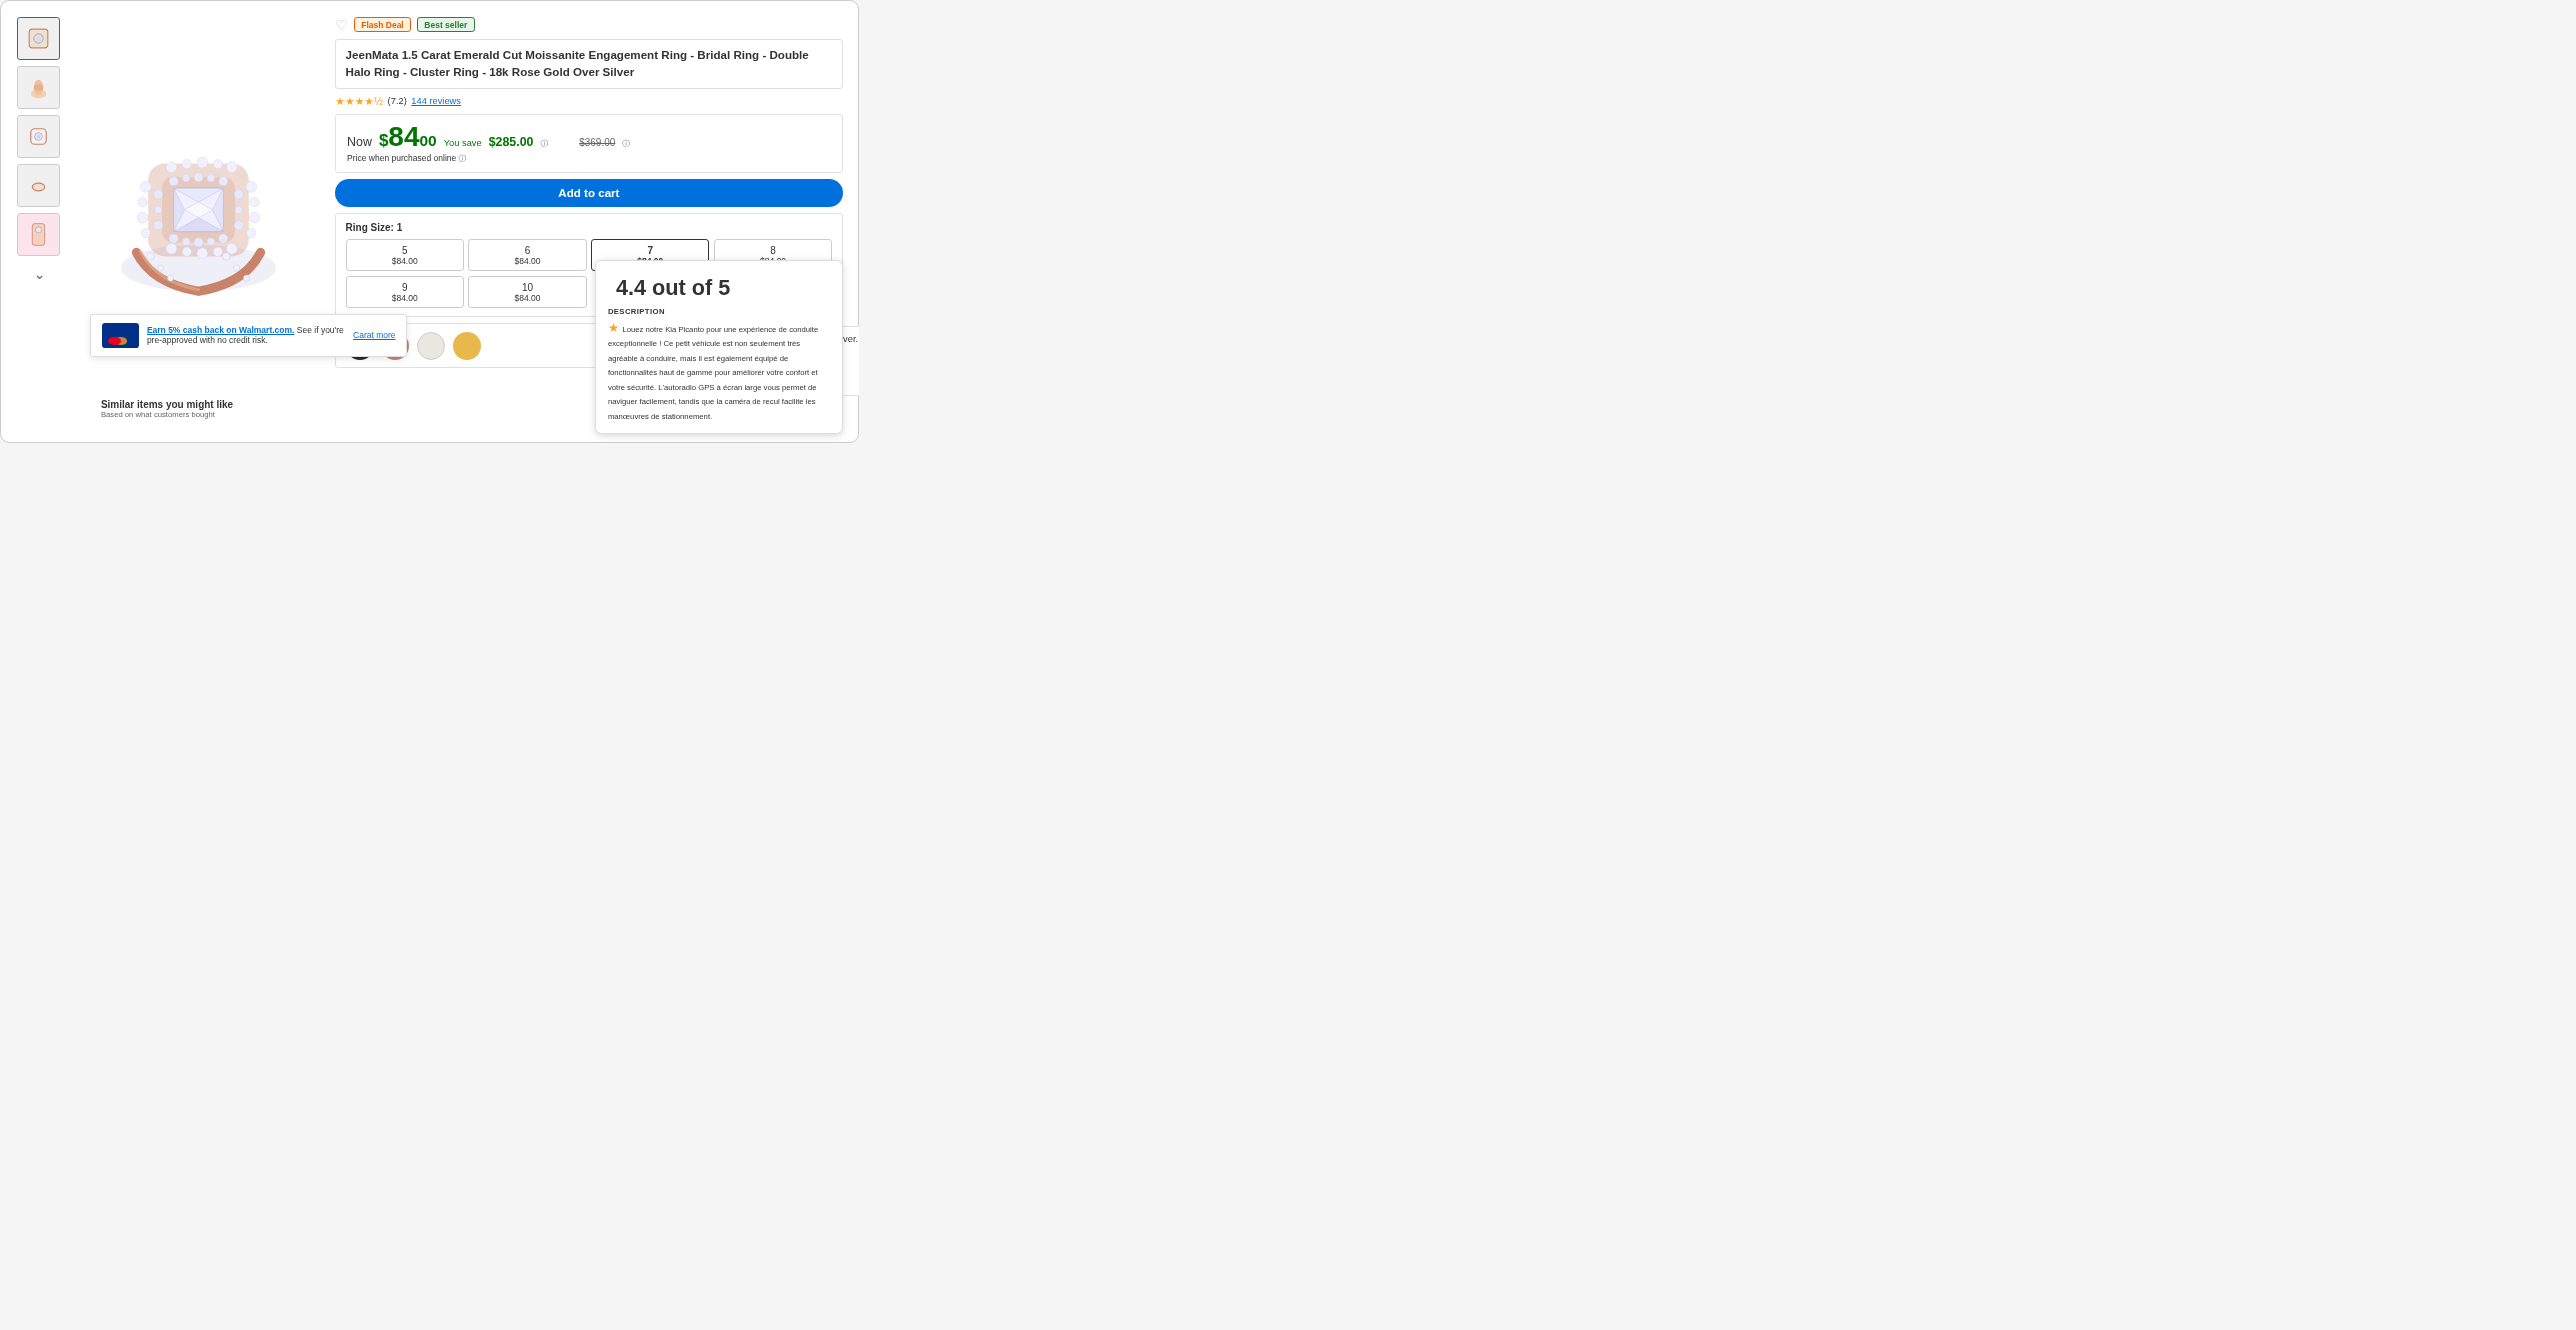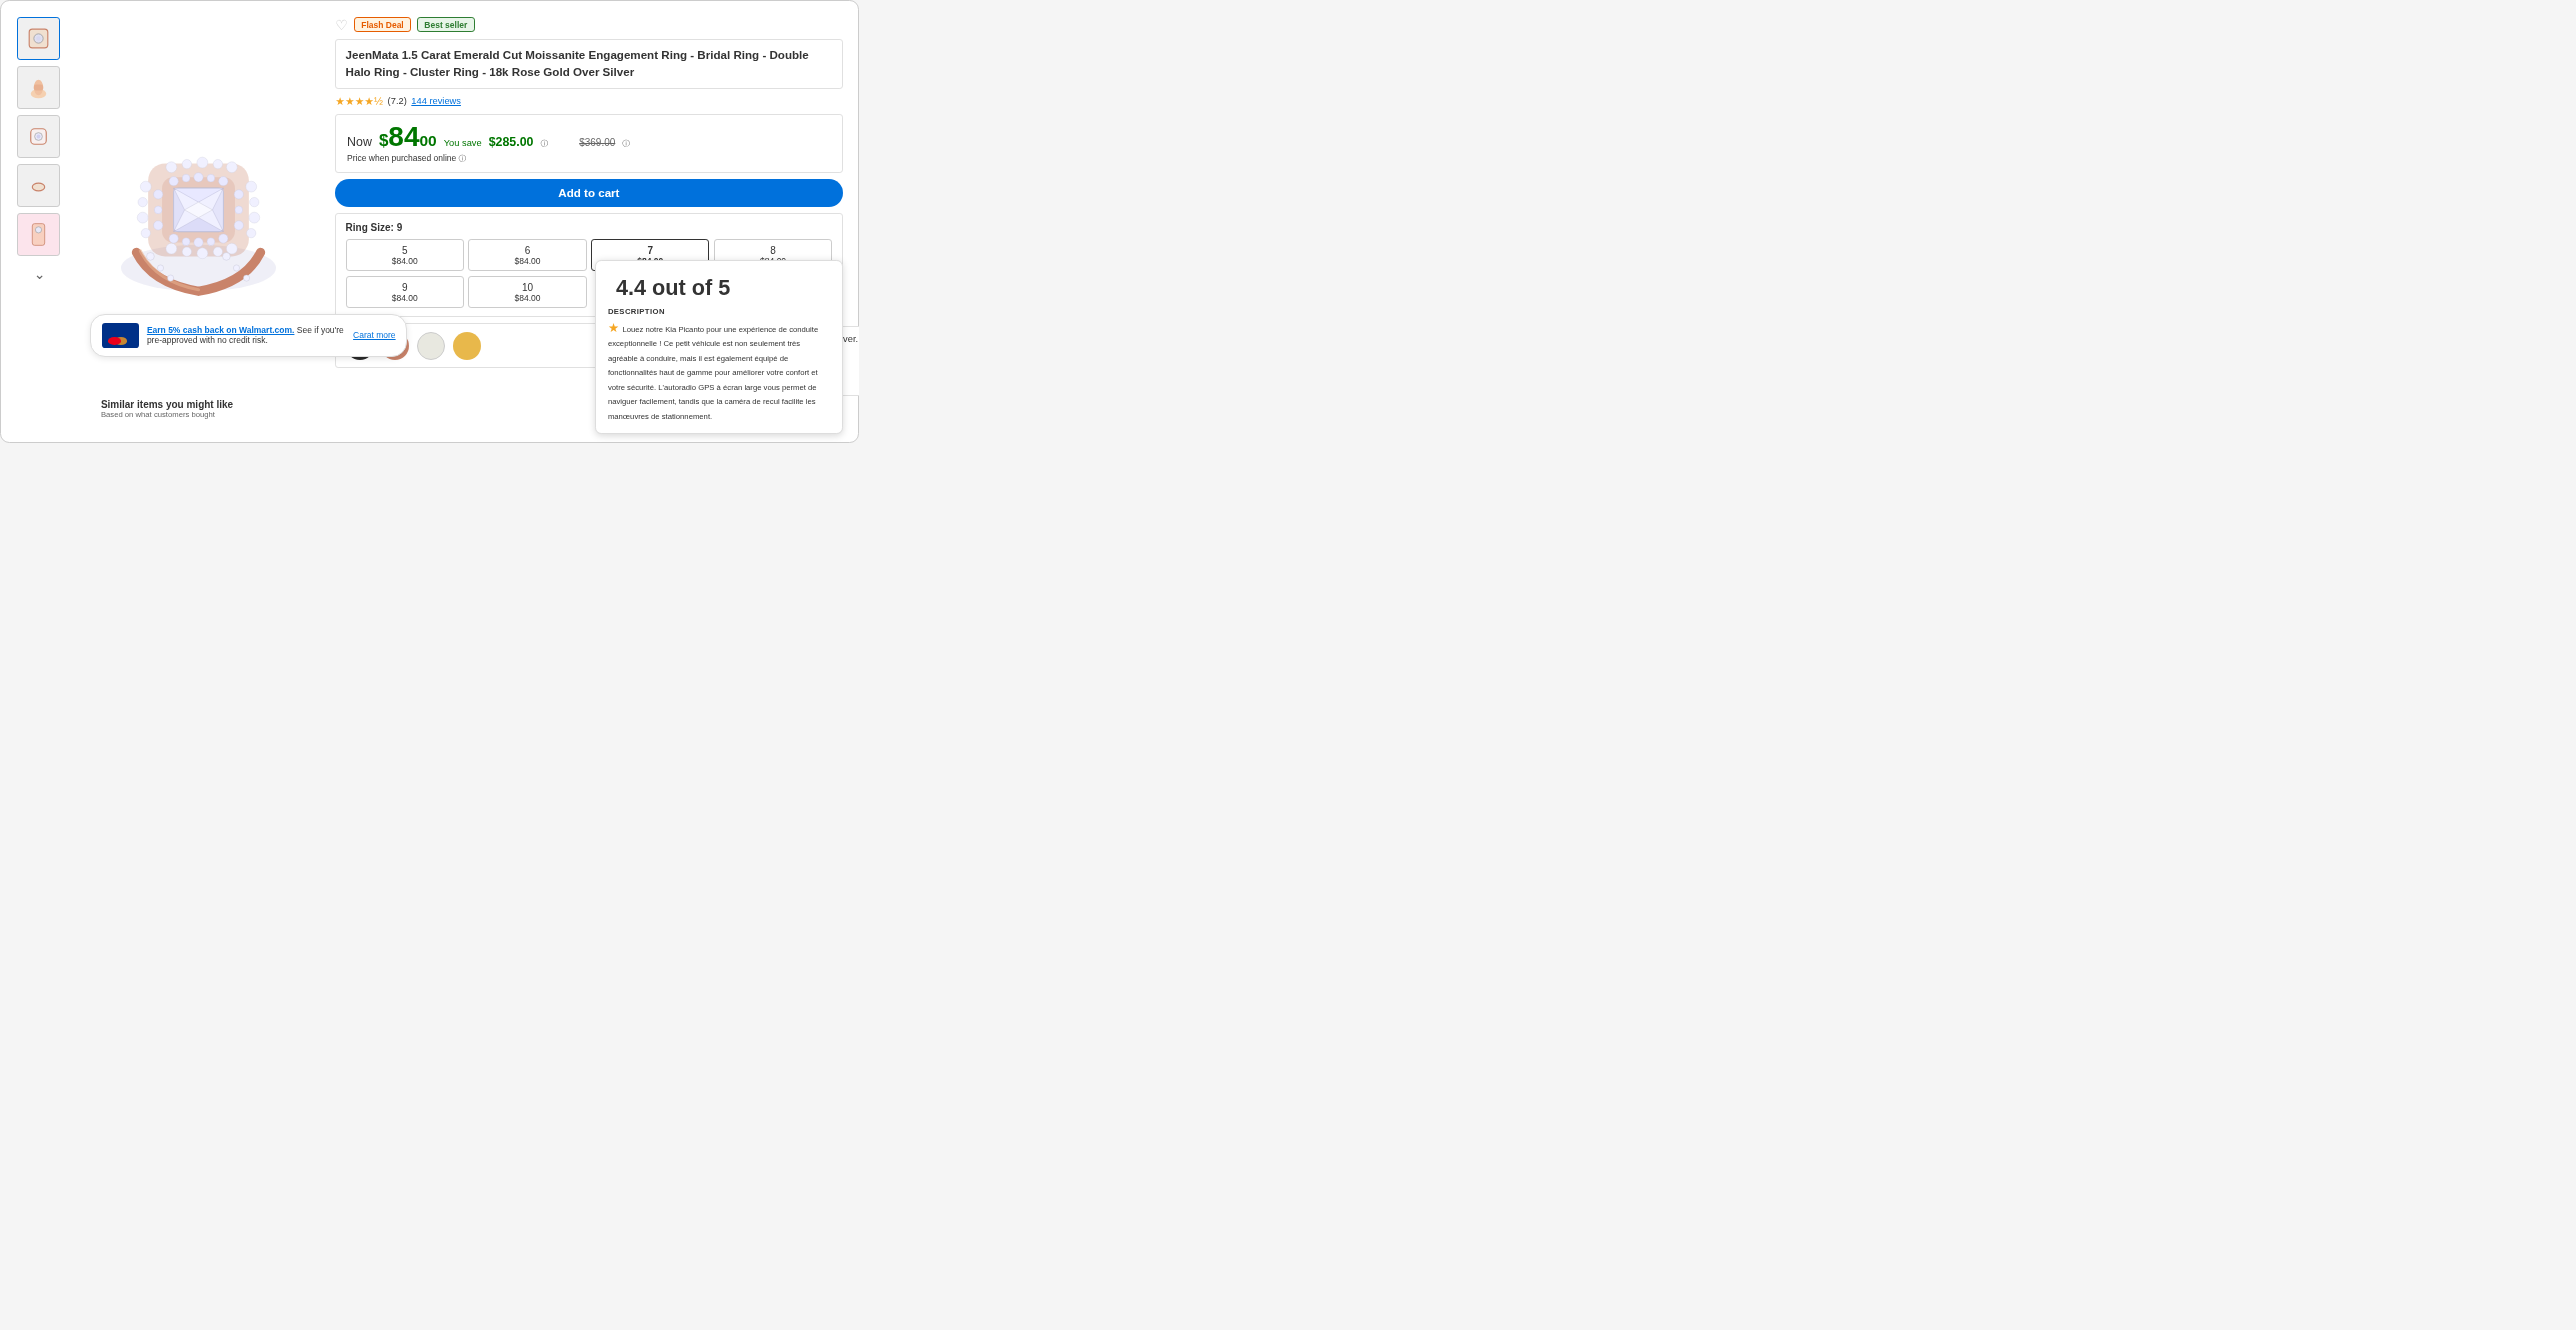--- a/index.html
+++ b/index.html
@@ -60,21 +60,21 @@
       height: 217px;
     }
 
     
     .cashback-banner {
       position: absolute;
       bottom: 70px;
       left: 15.5px;
       background: #fff;
       border: 0.8px solid #ddd;
-      border-radius: 15px;
+      border-radius: 3px;
       padding: 7.7px 10.8px;
       display: flex;
       align-items: center;
       gap: 7.7px;
       width: 317px;
       box-shadow: 0 1.5px 6.2px rgba(0,0,0,0.1);
       z-index: 10;
     }
     .card-icon {
       width: 37px;
@@ -549,21 +549,21 @@
       </div>
       <div class="price-when">
         <span>Price when purchased online</span>
         <span class="info-icon"> ⓘ</span>
       </div>
     </div>
 
     <button class="add-to-cart">Add to cart</button>
 
     <div class="size-section">
-      <div class="size-label">Ring Size: 9</div>
+      <div class="size-label">Ring Size: 1</div>
       <div class="size-grid">
         <div class="size-btn">
           <div class="size-num">5</div>
           <div class="size-price">$84.00</div>
         </div>
         <div class="size-btn">
           <div class="size-num">6</div>
           <div class="size-price">$84.00</div>
         </div>
         <div class="size-btn selected">

